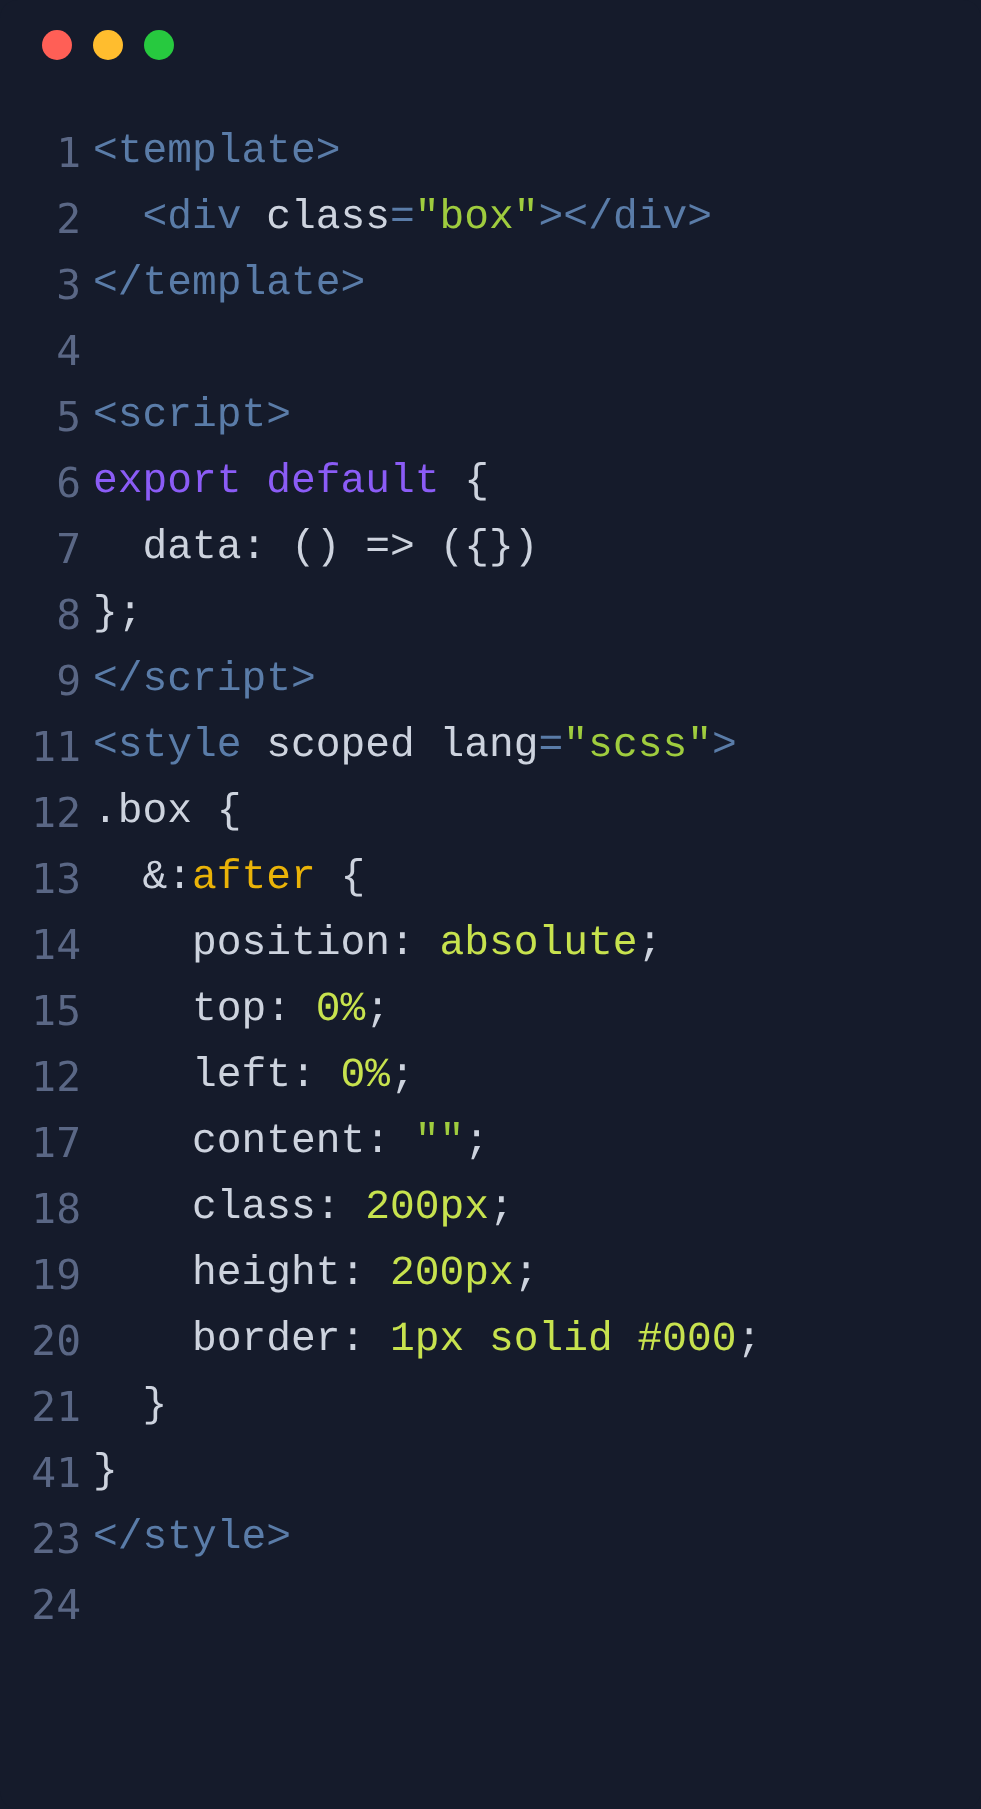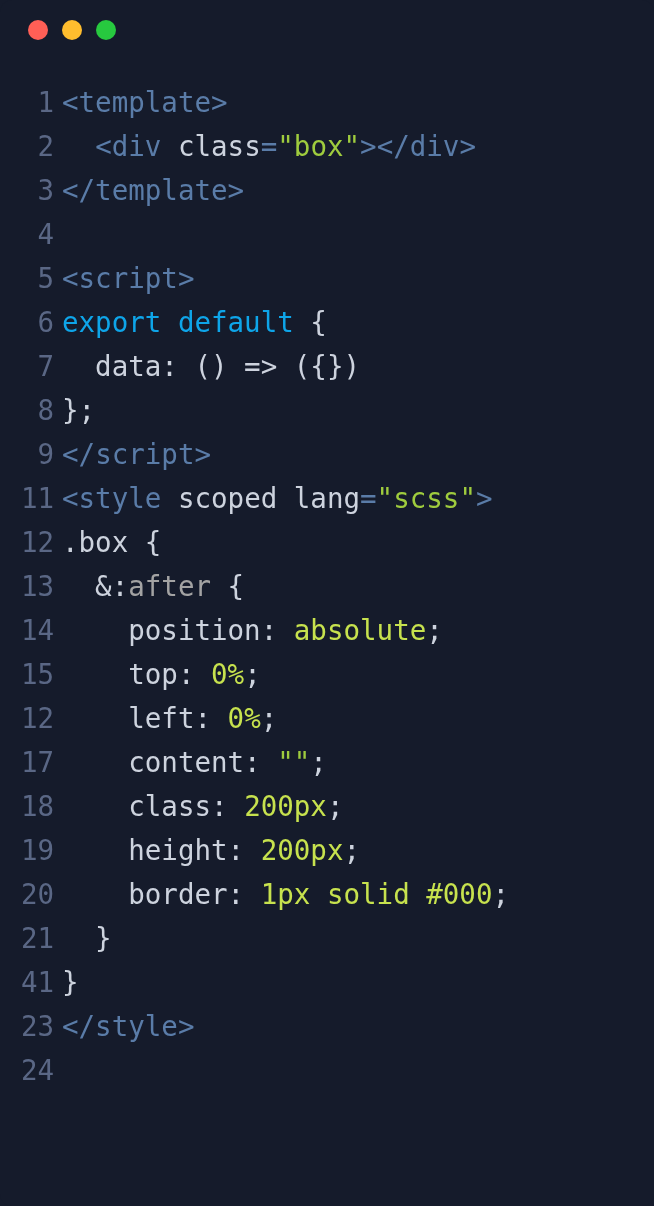--- a/index.html
+++ b/index.html
@@ -43,26 +43,27 @@
   .gutter {
     width: 52px;
     text-align: right;
     color: #5a6785;
     padding-right: 8px;
     flex-shrink: 0;
     user-select: none;
   }
   .code {
     color: #cdd3de;
+    font-family: Liberation Mono, monospace;
   }
   .c-tag { color: #5a7ca8; }
   .c-attr { color: #cdd3de; }
   .c-string { color: #9fcc3e; }
-  .c-keyword { color: #0ea5e9; }
-  .c-pseudo { color: #a3a3a3; }
+  .c-keyword { color: #8b5cf6; }
+  .c-pseudo { color: #eab308; }
   .c-val { color: #c7e24e; }
   .c-plain { color: #cdd3de; }
 </style>
 </head>
 <body>
 
 <div class="window">
   <div class="titlebar">
     <div class="traffic-light tl-red"></div>
     <div class="traffic-light tl-yellow"></div>

